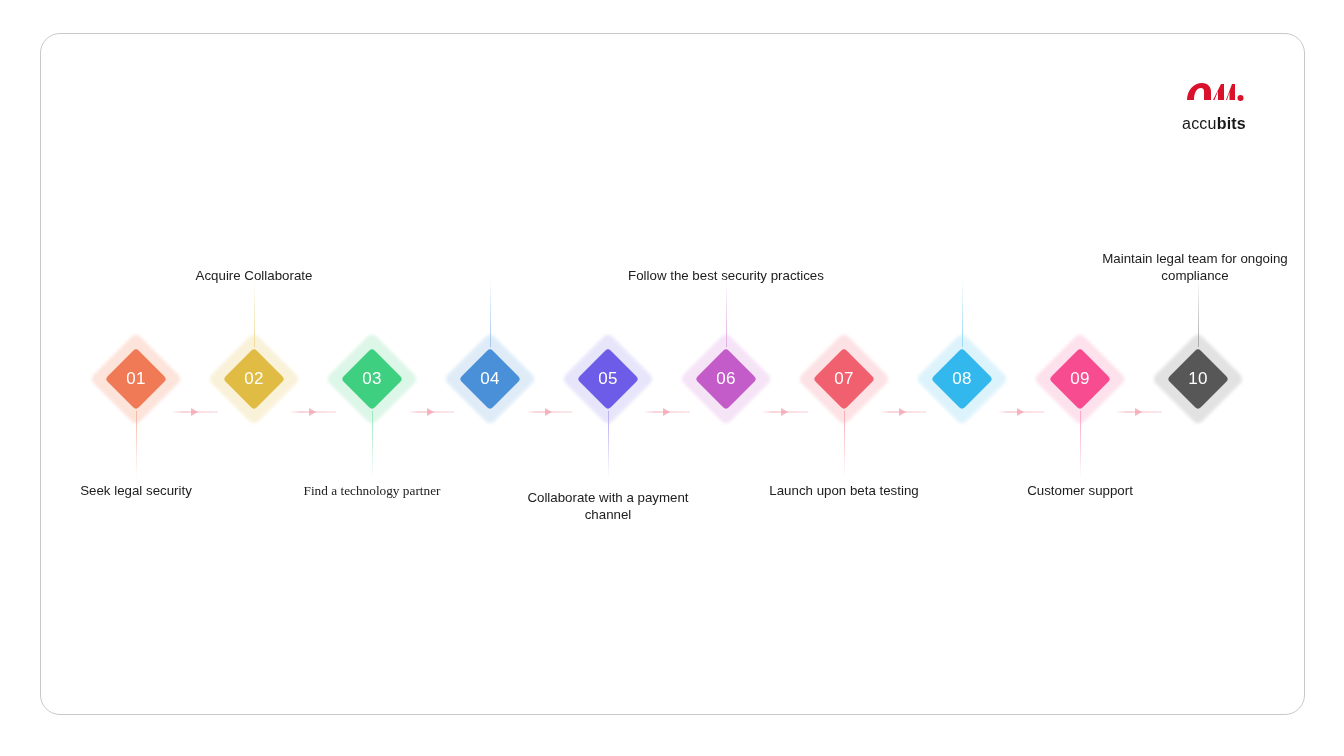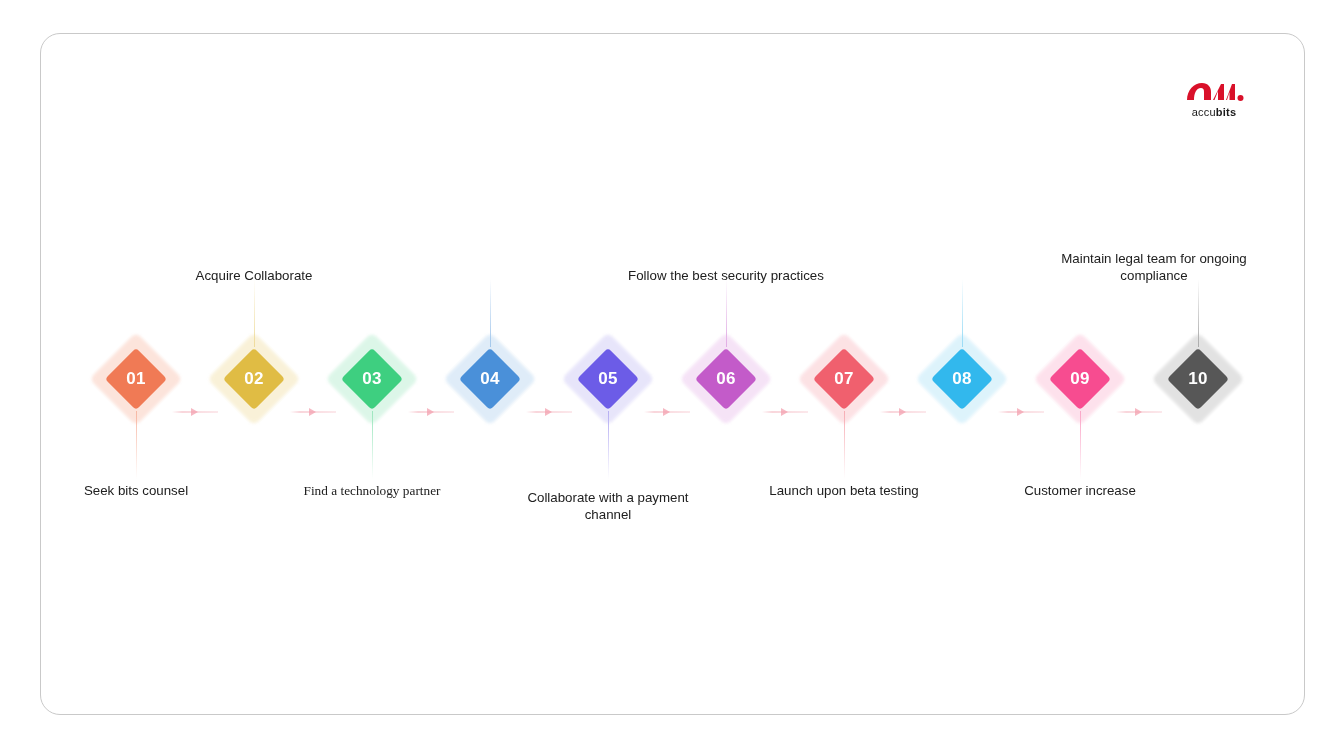--- a/index.html
+++ b/index.html
@@ -27,22 +27,22 @@
   #logo {
     position: absolute;
     right: 42px;
     top: 45px;
     width: 96px;
     text-align: center;
   }
   #logo-mark { display: block; margin: 0 auto; }
   #logo-text {
     display: block;
-    margin-top: 1px;
-    font-size: 11px;
+    margin-top: 10px;
+    font-size: 16px;
     letter-spacing: .2px;
     color: #1a1a1a;
     font-family: "Liberation Sans", sans-serif;
   }
   #logo-text .lt-light { font-weight: 400; }
   #logo-text .lt-bold  { font-weight: 700; }
 
   
   #timeline {
     position: absolute;
@@ -85,21 +85,21 @@
   }
   .dia-num {
     position: absolute;
     left: -33px; top: -11px;
     width: 66px;
     height: 22px;
     line-height: 22px;
     text-align: center;
     color: #ffffff;
     font-size: 17px;
-    font-weight: 700;
+    font-weight: 400;
     letter-spacing: .4px;
     font-family: "Liberation Sans", sans-serif;
   }
 
   
   .stem {
     position: absolute;
     left: -0.5px;
     width: 1.5px;
   }
@@ -174,21 +174,21 @@
       <div class="connector" style="left: 1075px; width: 46px;"></div>
       <div class="arrow" style="left: 1094.32px;"></div>
       <div class="node" style="left: 95px;">
         <div class="stem down" style="background: linear-gradient(rgba(240, 122, 85, 0.533) 0%, rgba(240, 122, 85, 0) 100%);"></div>
         <div class="dia-wrap">
           <div class="dia-halo" style="background: rgb(249, 185, 163);"></div>
           <div class="dia-core" style="background: rgb(240, 122, 85);"></div>
         </div>
         <div class="dia-num">01</div>
       </div>
-      <div class="label below" style="left: 95px; top: 449px;">Seek bits counsel</div>
+      <div class="label below" style="left: 95px; top: 449px;">Seek legal security</div>
       <div class="node" style="left: 213px;">
         <div class="stem up" style="background: linear-gradient(rgba(224, 188, 68, 0) 0%, rgba(224, 188, 68, 0.533) 100%);"></div>
         <div class="dia-wrap">
           <div class="dia-halo" style="background: rgb(240, 220, 155);"></div>
           <div class="dia-core" style="background: rgb(224, 188, 68);"></div>
         </div>
         <div class="dia-num">02</div>
       </div>
       <div class="label above" style="left: 213px; bottom: auto; top: 234px;">Acquire Collaborate</div>
       <div class="node" style="left: 331px;">
@@ -244,25 +244,25 @@
         <div class="dia-num">08</div>
       </div>
       <div class="node" style="left: 1039px;">
         <div class="stem down" style="background: linear-gradient(rgba(247, 76, 144, 0.533) 0%, rgba(247, 76, 144, 0) 100%);"></div>
         <div class="dia-wrap">
           <div class="dia-halo" style="background: rgb(251, 178, 206);"></div>
           <div class="dia-core" style="background: rgb(247, 76, 144);"></div>
         </div>
         <div class="dia-num">09</div>
       </div>
-      <div class="label below" style="left: 1039px; top: 449px;">Customer increase</div>
+      <div class="label below" style="left: 1039px; top: 449px;">Customer support</div>
       <div class="node" style="left: 1157px;">
         <div class="stem up" style="background: linear-gradient(rgba(87, 87, 87, 0) 0%, rgba(87, 87, 87, 0.533) 100%);"></div>
         <div class="dia-wrap">
           <div class="dia-halo" style="background: rgb(181, 181, 181);"></div>
           <div class="dia-core" style="background: rgb(87, 87, 87);"></div>
         </div>
         <div class="dia-num">10</div>
       </div>
-      <div class="label above" style="left: 1113px; bottom: auto; top: 217px;">Maintain legal team for ongoing compliance</div>
+      <div class="label above" style="left: 1154px; bottom: auto; top: 217px;">Maintain legal team for ongoing compliance</div>
     </div>
 
 </div>
 
 </body></html>

